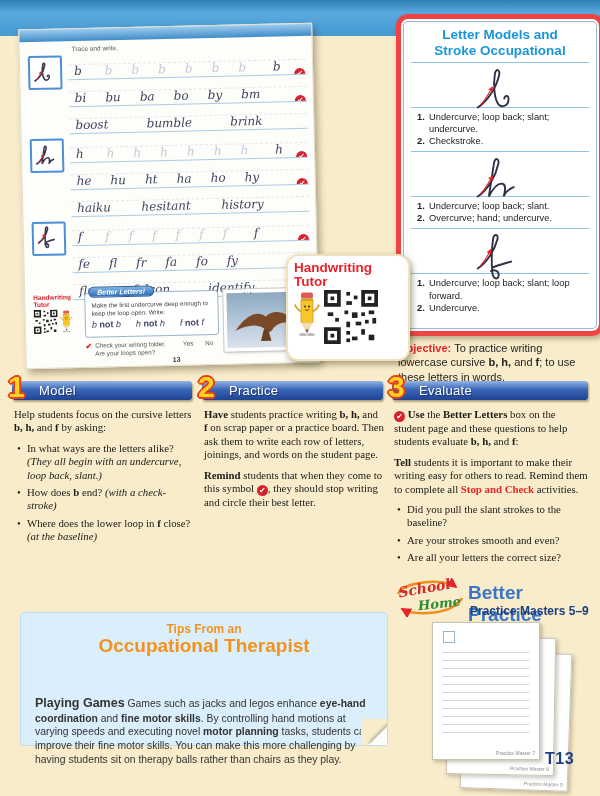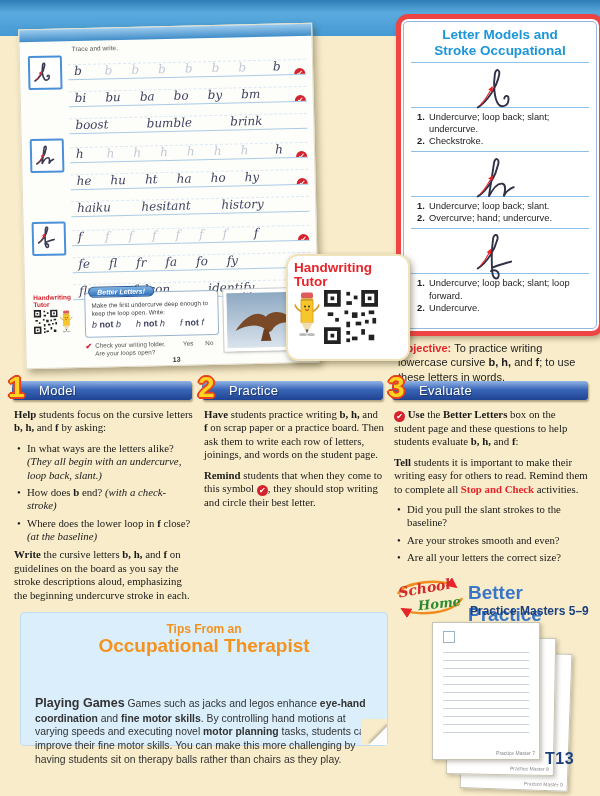--- a/index.html
+++ b/index.html
@@ -346,27 +346,26 @@
   <div class="sec-bar" style="left:202px;top:381px;width:181px;">
     <span class="sec-num">2</span>
     <span class="sec-title">Practice</span>
   </div>
   <div class="sec-bar" style="left:392px;top:381px;width:196px;">
     <span class="sec-num">3</span>
     <span class="sec-title">Evaluate</span>
   </div>
 
   <div class="col" style="left:14px;width:180px;">
-    <p><span style="font-weight: bold;">Help</span><span> students focus on the cursive letters </span><span style="font-weight: bold;">b, h,</span><span> and </span><span style="font-weight: bold;">f</span><span> by asking:</span></p>
+    <p><span style="font-weight: normal;">Help</span><span> students focus on the cursive letters </span><span style="font-weight: bold;">b, h,</span><span> and </span><span style="font-weight: bold;">f</span><span> by asking:</span></p>
     <ul>
       <li><span>In what ways are the letters alike? </span><span style="font-style: italic;">(They all begin with an undercurve, loop back, slant.)</span></li>
       <li><span>How does </span><span style="font-weight: bold;">b</span><span> end? </span><span style="font-style: italic;">(with a check-stroke)</span></li>
       <li><span>Where does the lower loop in </span><span style="font-weight: bold;">f</span><span> close? </span><span style="font-style: italic;">(at the baseline)</span></li>
     </ul>
-    <p><span style="font-weight: bold;">Write</span><span> the cursive letters </span><span style="font-weight: bold;">b, h,</span><span> and </span><span style="font-weight: bold;">f</span><span> on guidelines on the board as you say the stroke descriptions aloud, emphasizing the beginning undercurve stroke in each.</span></p>
   </div>
 
   <div class="col" style="left:204px;width:180px;">
     <p><span style="font-weight: bold;">Have</span><span> students practice writing </span><span style="font-weight: bold;">b, h,</span><span> and </span><span style="font-weight: bold;">f</span><span> on scrap paper or a practice board. Then ask them to write each row of letters, joinings, and words on the student page.</span></p>
     <p><span><span style="font-weight: bold; text-align: center;">Remind</span><span> students that when they come to this symbol </span></span><span class="chk-inline">✔</span><span><span>, they should stop writing and circle their best letter.</span></span></p>
   </div>
 
   <div class="col" style="left:394px;width:194px;">
     <p><span class="chk-inline">✔</span><span><span style="font-weight: bold;"> Use</span><span> the </span><span style="font-weight: bold;">Better Letters</span><span> box on the student page and these questions to help students evaluate </span><span style="font-weight: bold;">b, h,</span><span> and </span><span style="font-weight: bold;">f</span><span>:</span></span></p>
     <p><span style="font-weight: bold;">Tell</span><span> students it is important to make their writing easy for others to read. Remind them to complete all </span><span style="font-weight: bold; color: rgb(232, 35, 42);">Stop and Check</span><span> activities.</span></p>

